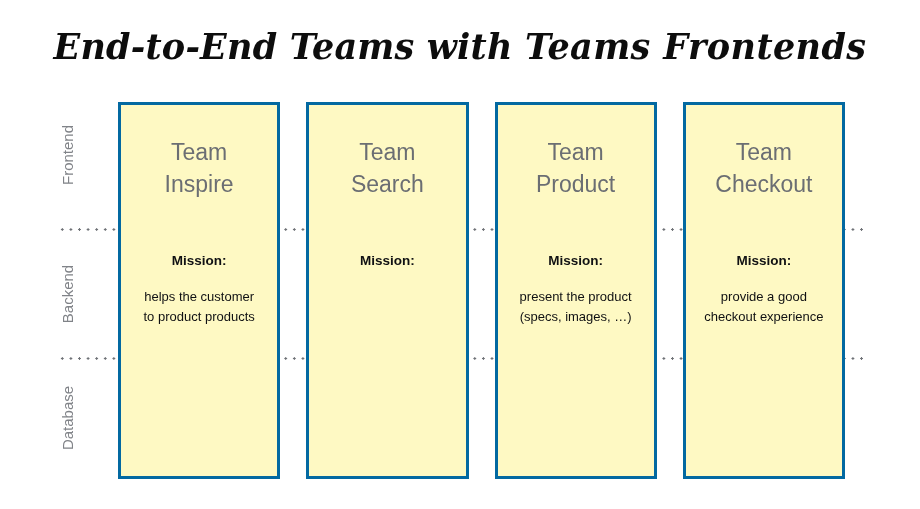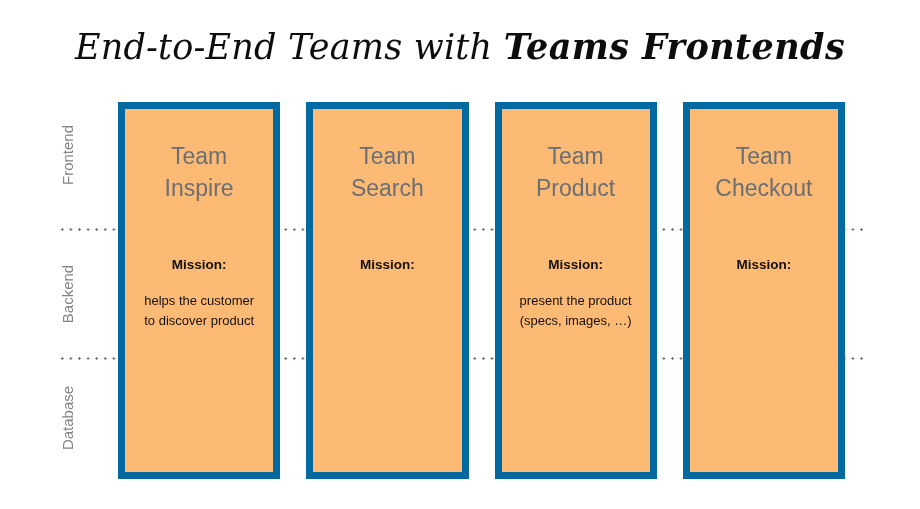--- a/index.html
+++ b/index.html
@@ -31,21 +31,21 @@
     text-align: center;
     font-family: "DejaVu Serif", serif;
     font-style: italic;
     font-size: 35px;
     line-height: 42px;
     color: #0d0d0d;
     letter-spacing: 0.2px;
     white-space: nowrap;
   }
   #title .t-normal {
-    font-weight: 400;
+    font-weight: 700;
   }
   #title .t-strong {
     font-weight: 700;
     letter-spacing: 0.4px;
   }
 
   
   .axis-label {
     position: absolute;
     left: 0;
@@ -86,22 +86,22 @@
     height: 377px;
     display: flex;
     flex-direction: row;
     gap: 26px;
     z-index: 2;
   }
   .team-box {
     position: relative;
     flex: 1 1 0;
     box-sizing: border-box;
-    border: 7px solid #0369a1;
-    background: #fdba74;
+    border: 3px solid #0369a1;
+    background: #fef9c3;
     display: flex;
     flex-direction: column;
     align-items: center;
   }
 
   .team-name {
     margin-top: 31px;
     font-size: 23px;
     line-height: 32px;
     color: #6b6e73;
@@ -147,21 +147,21 @@
   <div class="tier-divider" id="divider-backend-database"></div>
 
   <div id="teams">
 
     <div class="team-box">
       <div class="team-name">Team
 Inspire</div>
       <div class="mission">
         <span class="mission-label">Mission:</span>
         <span class="mission-text">helps the customer
-to discover product</span>
+to product products</span>
       </div>
     </div>
 
     <div class="team-box">
       <div class="team-name">Team
 Search</div>
       <div class="mission">
         <span class="mission-label">Mission:</span>
       </div>
     </div>
@@ -174,17 +174,19 @@
         <span class="mission-text">present the product
 (specs, images, …)</span>
       </div>
     </div>
 
     <div class="team-box">
       <div class="team-name">Team
 Checkout</div>
       <div class="mission">
         <span class="mission-label">Mission:</span>
+        <span class="mission-text">provide a good
+checkout experience</span>
       </div>
     </div>
 
   </div>
 </div>
 
 </body></html>

